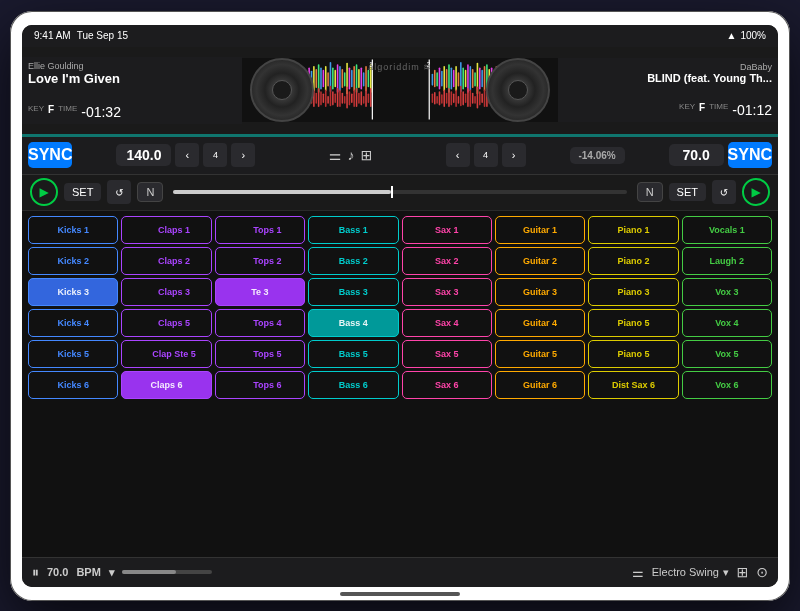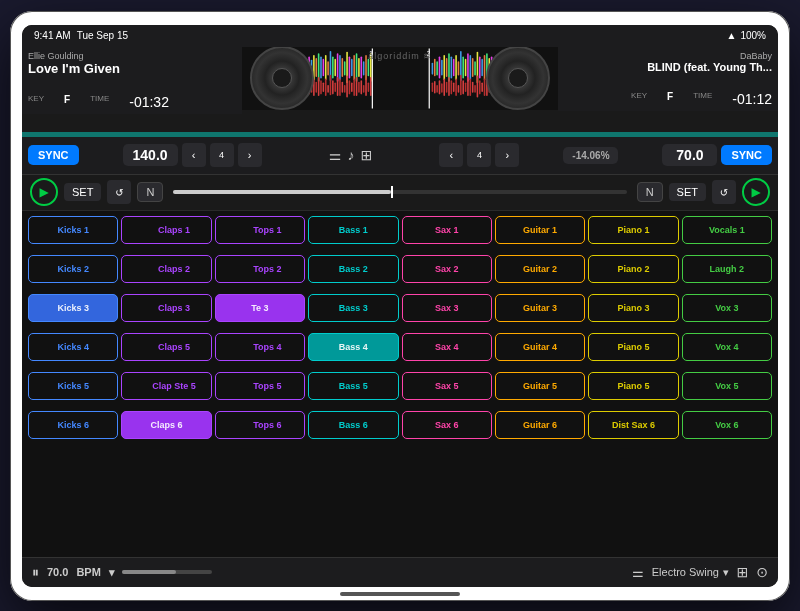--- a/index.html
+++ b/index.html
@@ -42,36 +42,36 @@
       color: #fff;
       flex-shrink: 0;
     }
     .status-left { display: flex; gap: 6px; align-items: center; }
     .status-right { display: flex; gap: 4px; align-items: center; }
     
     .top-decks {
       background: #1a1a1a;
       height: 90px;
       display: flex;
-      align-items: flex-start;
+      align-items: center;
       flex-shrink: 0;
-      border-bottom: 5px solid #0f766e;
+      border-bottom: 3px solid #0f766e;
     }
     .deck-info {
       width: 220px;
       background: #1c1c1e;
       display: flex;
       flex-direction: column;
       padding: 4px 6px;
       flex-shrink: 0;
     }
     .deck-info.right { text-align: right; }
     .deck-artist { font-size: 9px; color: #aaa; }
     .deck-title { font-size: 13px; color: #fff; font-weight: 600; }
-    .deck-meta { display: flex; gap: 20px; margin-top: 18px; font-size: 9px; color: #aaa; }
+    .deck-meta { display: flex; gap: 4px; margin-top: 18px; font-size: 9px; color: #aaa; }
     .deck-meta.right { justify-content: flex-end; }
     .key-label { color: #888; font-size: 8px; }
     .key-val { color: #fff; font-size: 10px; font-weight: 600; }
     .time-val { color: #fff; font-size: 14px; font-weight: 300; }
     
     .waveform-center {
       flex: 1;
       background: #111;
       display: flex;
       flex-direction: column;
@@ -126,22 +126,22 @@
       padding: 0 6px;
       gap: 4px;
       flex-shrink: 0;
       border-bottom: 1px solid #333;
     }
     .sync-btn {
       background: #007AFF;
       color: #fff;
       border: none;
       border-radius: 5px;
-      padding: 4px 10px;
-      font-size: 11px;
+      padding: 4px 0;
+      font-size: 16px;
       font-weight: 700;
       cursor: pointer;
     }
     .bpm-display {
       background: #2a2a2e;
       border-radius: 5px;
       padding: 3px 8px;
       font-size: 14px;
       font-weight: 700;
       color: #fff;
@@ -245,21 +245,21 @@
       background: #111;
       display: grid;
       grid-template-columns: repeat(8, 1fr);
       gap: 3px;
       padding: 5px 6px;
       overflow: hidden;
     }
     .pad-column {
       display: flex;
       flex-direction: column;
-      gap: 11px;
+      gap: 3px;
     }
     .pad {
       height: 28px;
       border-radius: 5px;
       display: flex;
       align-items: center;
       justify-content: center;
       font-size: 9px;
       font-weight: 600;
       color: rgba(255,255,255,0.9);

